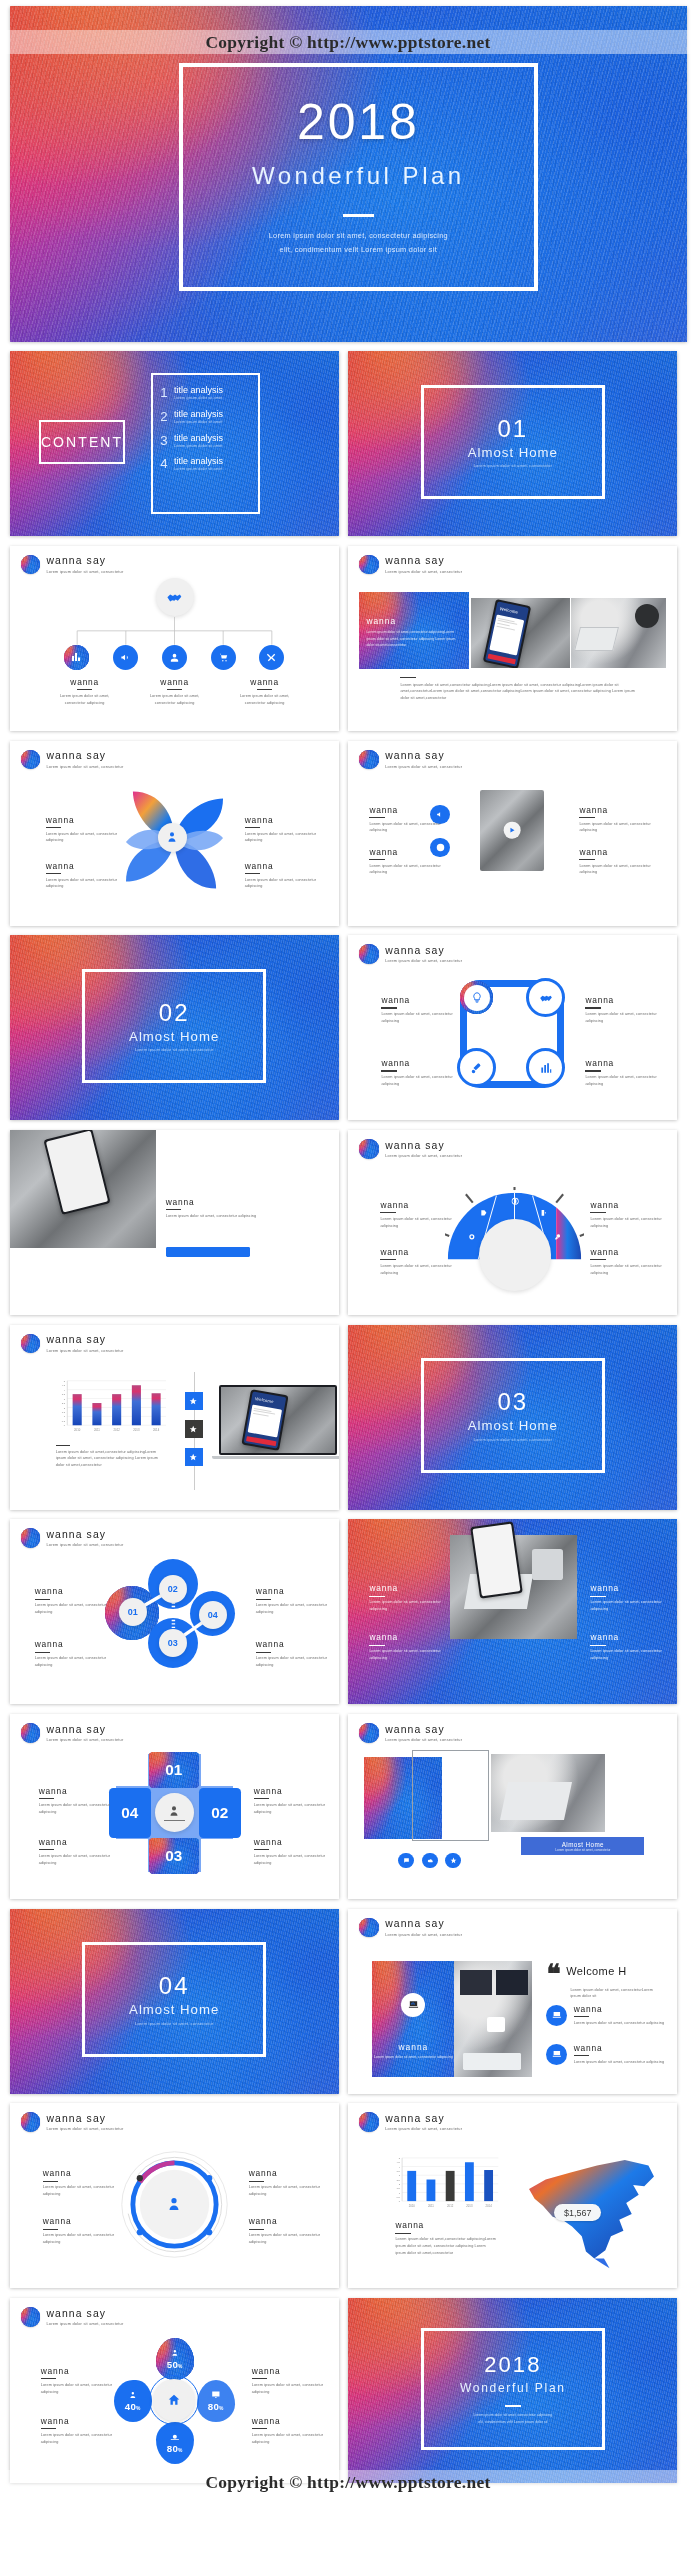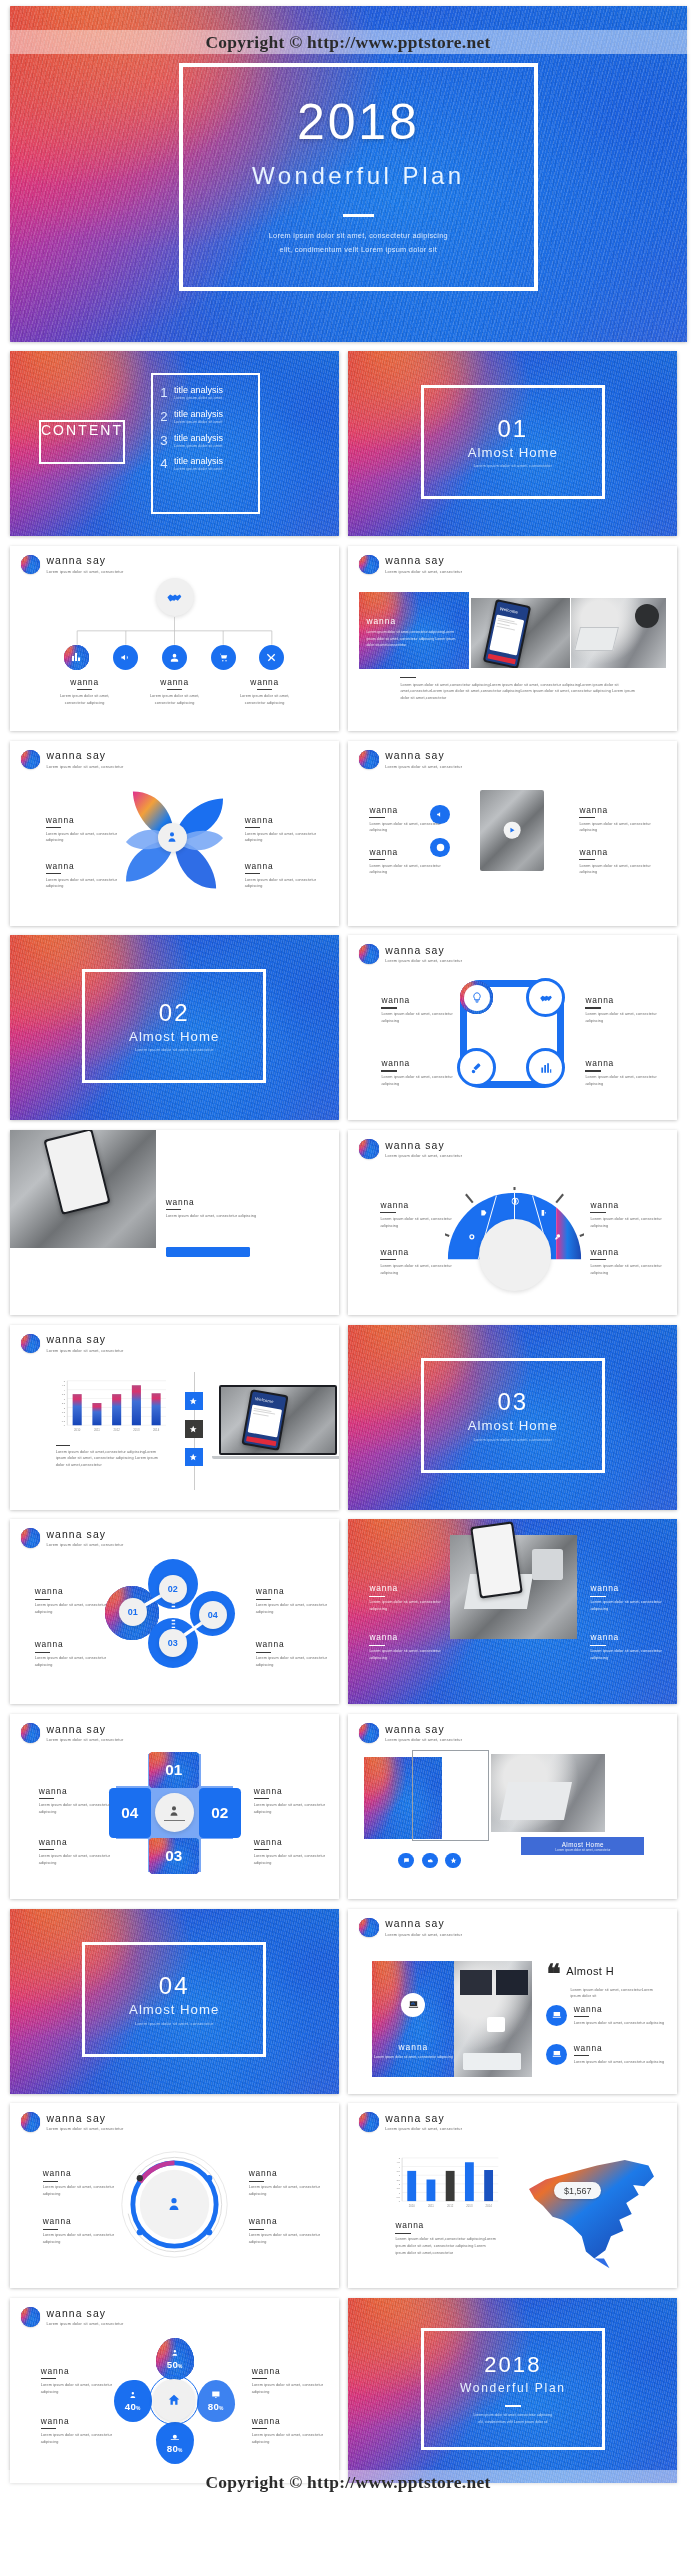--- a/index.html
+++ b/index.html
@@ -59,21 +59,21 @@
   .wm span { font-size:17.4px; font-weight:bold; color:#2b2b2b;
              font-family:"Liberation Serif", serif; letter-spacing:0.3px; }
   .wm-top { top:30px; }
   .wm-bot { bottom:82px; }
   .wm-mid { top:1248px; height:28px; }
   .wm-mid span { font-size:26.5px; color:rgba(120,120,120,.55); letter-spacing:1.4px;
                  font-family:"Liberation Sans", sans-serif; }
 
   
   .content-box { position:absolute; left:9%; top:37%; width:26%; height:24%;
-                 border:2.1px solid #fff; display:flex; align-items:flex-start; justify-content:center; }
+                 border:2.1px solid #fff; display:flex; align-items:center; justify-content:center; }
   .content-box span { color:#fff; font-size:14px; letter-spacing:2.1px; font-weight:300; }
   .agenda { position:absolute; left:43%; top:12%; width:33%; height:76%;
             border:2.1px solid #fff; padding:11px 7px; }
   .agenda-item { display:flex; align-items:flex-start; gap:4.2px; margin-bottom:9.7px; }
   .agenda-num { color:#dbe9ff; font-size:13.2px; font-weight:300; line-height:1; width:9.7px; }
   .agenda-t { color:#fff; font-size:9px; font-weight:300; line-height:1.1; }
   .agenda-s { color:rgba(225,238,255,.72); font-size:3.8px; letter-spacing:0.1px; }
 
   
   .sec-frame { position:absolute; left:22%; top:18%; width:56%; height:62%;
@@ -891,21 +891,21 @@
       </div>
       <div class="photo desk" style="position:absolute;left:106px;top:52px;width:78px;height:116px;">
         <div style="position:absolute;left:5.6px;top:9.7px;width:32px;height:25px;background:#2b2f3a;"></div>
         <div style="position:absolute;right:4.2px;top:9.7px;width:32px;height:25px;background:#1f2430;"></div>
         <div style="position:absolute;left:33px;top:56px;width:18px;height:15.3px;border-radius:2.1px;background:#fff;"></div>
         <div style="position:absolute;left:8.4px;bottom:7px;width:58px;height:16.7px;background:#eceff1;border-radius:1.4px;"></div>
       </div>
       <div style="position:absolute;left:198px;top:56px;width:118px;">
         <div style="display:flex;align-items:flex-start;gap:5.6px;">
           <span class="qmark">❝</span>
-          <span style="font-size:11px;color:#1d1d1d;font-weight:300;letter-spacing:0.4px;">Almost H</span>
+          <span style="font-size:11px;color:#1d1d1d;font-weight:300;letter-spacing:0.4px;">Welcome H</span>
         </div>
         <div class="blk-p" style="margin:2.8px 0 0 24px;">Lorem ipsum dolor sit amet, consecteturLorem ipsum dolor sit</div>
       </div>
       <div style="position:absolute;left:198px;top:95px;display:flex;gap:6.3px;align-items:center;">
         <div class="bcirc" style="width:21px;height:21px;flex:none;">
           <svg width="9.7" height="9.7" viewBox="0 0 24 24">
               <path fill="#fff" d="M4 5h16v10H4zm-2 12h20v2H2z"></path>
             </svg>
           </div>
         <div>
@@ -1029,21 +1029,21 @@
                 <stop offset="22%" stop-color="#e8702e"></stop>
             <stop offset="48%" stop-color="#1d7ae8"></stop>
                 <stop offset="100%" stop-color="#1b3fa8"></stop>
               </linearGradient>
             </defs>
           <path fill="url(#mg)" d="M10 52 L34 38 L70 28 L108 18 L148 10 L182 18 L190 34 L176 48 L160 46 L168 60
             L150 72 L158 88 L140 96 L146 112 L128 120 L120 140 L104 152 L92 142 L86 120 L72 106
             L58 96 L44 92 L30 76 L18 66 Z"></path>
           <path fill="#2f6de6" d="M104 152 L116 160 L126 166 L118 152 Z"></path>
         </svg>
-        <div style="position:absolute;left:32px;top:29px;background:#f4f6f8;border-radius:9.7px;padding:3.5px 9.7px;
+        <div style="position:absolute;left:32px;top:51px;background:#f4f6f8;border-radius:9.7px;padding:3.5px 9.7px;
                     font-size:9px;color:#3a3a3a;box-shadow:0 0.7px 2.1px rgba(0,0,0,.18);">$1,567</div>
       </div>
     </div>
   </div>
 
   <div class="row">
     <div class="slide half">
       <div class="hdr">
         <div class="hdr-logo">
             <div class="swirl swirl-sm"></div>

